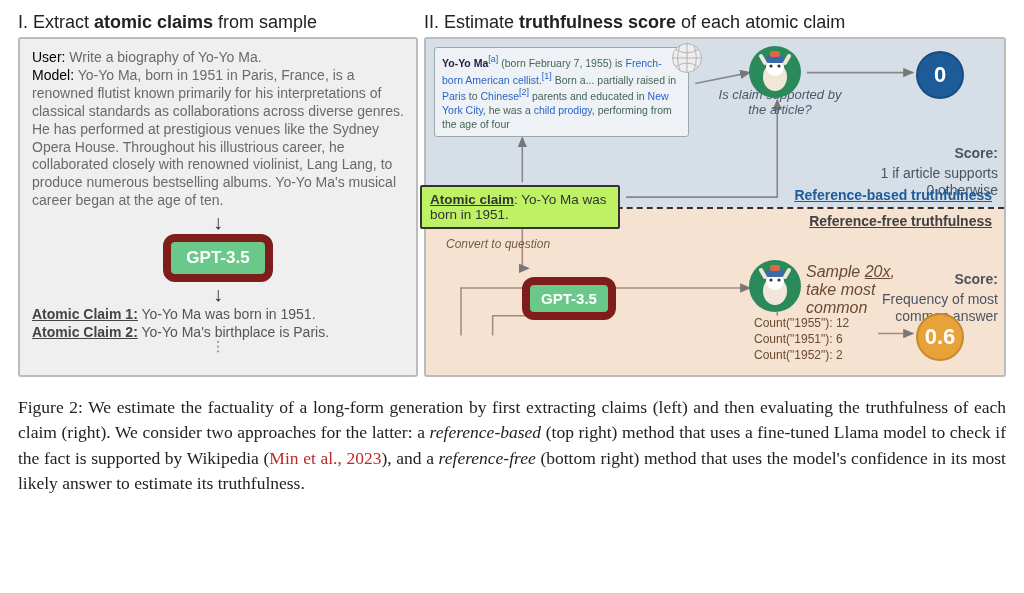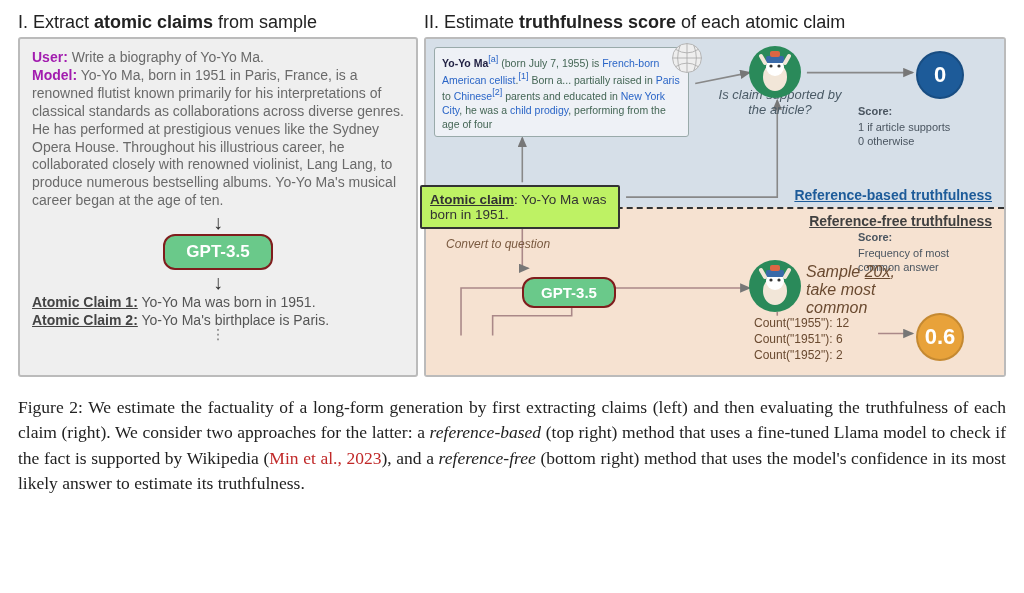--- a/index.html
+++ b/index.html
@@ -34,35 +34,35 @@
     border-radius: 3px;
     font-family: -apple-system, Helvetica, Arial, sans-serif;
     height: 340px;
     position: relative;
   }
   .sample-text {
     font-size: 14px;
     line-height: 1.28;
     color: #6a6a6a;
   }
-  .sample-text b { color: #a21caf; font-weight: 700; text-align: center; }
+  .sample-text b { color: #000000; font-weight: 400; text-align: center; }
   .arrow-down {
     text-align: center;
     font-size: 20px;
     color: #333;
     line-height: 1;
     margin: 2px 0;
   }
   .gpt-badge {
     display: block;
     width: 110px;
     margin: 2px auto;
     background: #6ac98a;
     color: #fff;
-    border: 2px solid #7f1d1d;
+    border: 8px solid #7f1d1d;
     border-radius: 12px;
     text-align: center;
     padding: 6px 0;
     font-weight: 600;
     font-size: 17px;
   }
   .claims {
     font-size: 14px;
     color: #555;
     margin-top: 2px;
@@ -160,25 +160,26 @@
     color: #fff;
     font-weight: 700;
     font-size: 22px;
     font-family: -apple-system, Helvetica, Arial, sans-serif;
     border: 2px solid rgba(0,0,0,0.15);
   }
   .circle-blue { background: #1d5b99; position:absolute; left: 490px; top: 12px; z-index: 4;}
   .circle-orange { background: #e8a23a; position:absolute; left: 490px; top: 274px; z-index: 4;}
   .score-desc {
     position: absolute;
-    font-size: 11px;
+    font-size: 14px;
     color: #4a5560;
-    text-align: left;
+    text-align: right;
     line-height: 1.25;
     width: 140px;
+    margin-top: 40px;
   }
   .score-desc b { font-weight: 700; display:block; margin-bottom:2px;}
   .ref-label {
     position: absolute;
     right: 12px;
     font-weight: 700;
     font-size: 14px;
     text-decoration: underline;
   }
   .ref-label.top { color: #1d5b99; top: 148px; }
@@ -313,21 +314,21 @@
         <path d="M140 268 L140 280 L60 280 L60 300" stroke="#a88" stroke-width="1.6" fill="none"></path>
 
         <path d="M28 300 L28 252 L320 252" stroke="#a88" stroke-width="1.6" fill="none" marker-end="url(#ah)" marker-start=""></path>
 
         <path d="M348 276 L348 280" stroke="#a88" stroke-width="1.6" fill="none"></path>
 
         <path d="M450 298 L485 298" stroke="#a88" stroke-width="1.6" fill="none" marker-end="url(#ah)"></path>
       </svg>
 
       <div class="wiki-snip">
-        <b>Yo-Yo Ma</b><span class="sup">[a]</span><span> (born July 7, 1955) is </span>
+        <b>Yo-Yo Ma</b><span class="sup">[a]</span><span> (born February 7, 1955) is </span>
         <span class="bluelink">French-born American</span><span> </span><span class="bluelink">cellist</span><span>.</span><span class="sup">[1]</span><span> Born a... partially raised in </span><span class="bluelink">Paris</span><span> to </span><span class="bluelink">Chinese</span><span class="sup">[2]</span><span> parents and educated in </span><span class="bluelink">New York City</span><span>, he was a </span><span class="bluelink">child prodigy</span><span>, performing from the age of four</span>
       </div>
       <div class="wiki-globe">
         <svg class="globe-svg" viewBox="0 0 40 40">
           <circle cx="20" cy="20" r="17" fill="#eee" stroke="#aaa" stroke-width="1"></circle>
           <path d="M3 20 h34 M20 3 v34 M7 10 q13 8 26 0 M7 30 q13 -8 26 0 M12 5 q-6 15 0 30 M28 5 q6 15 0 30" stroke="#aaa" stroke-width="1" fill="none"></path>
         </svg>
       </div>
 
       <div class="claim-label">Is claim supported by the article?</div>

